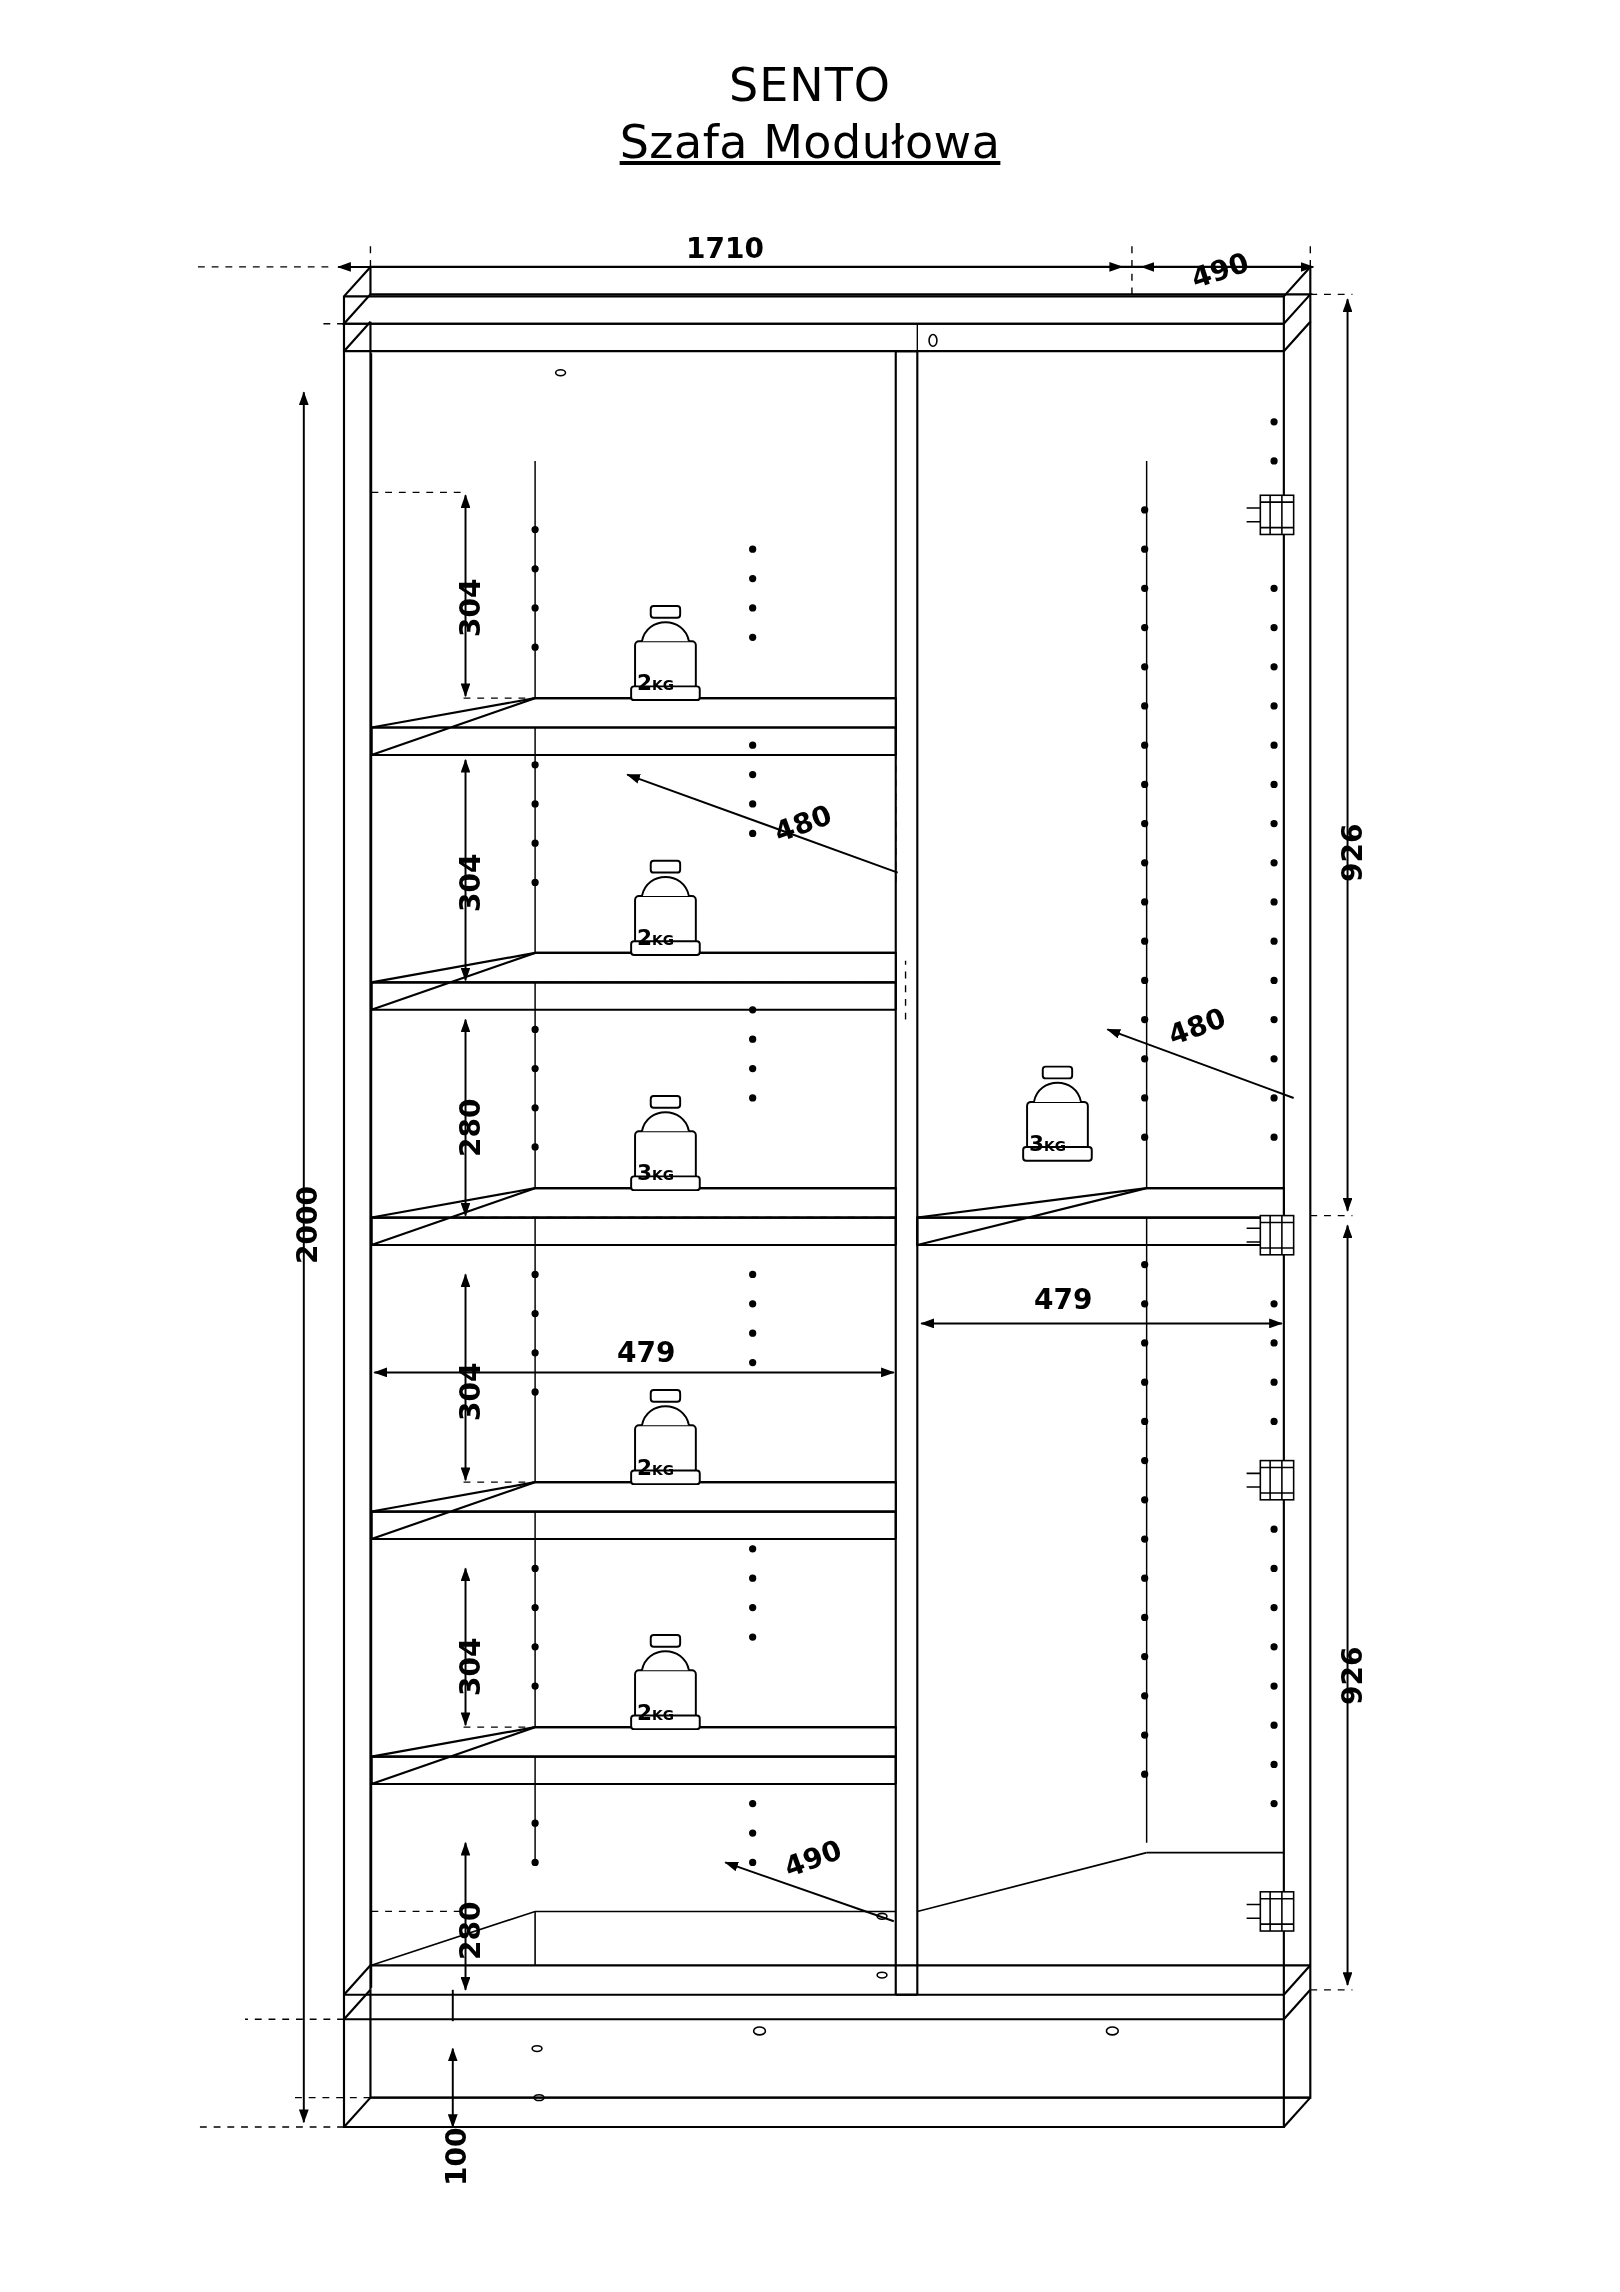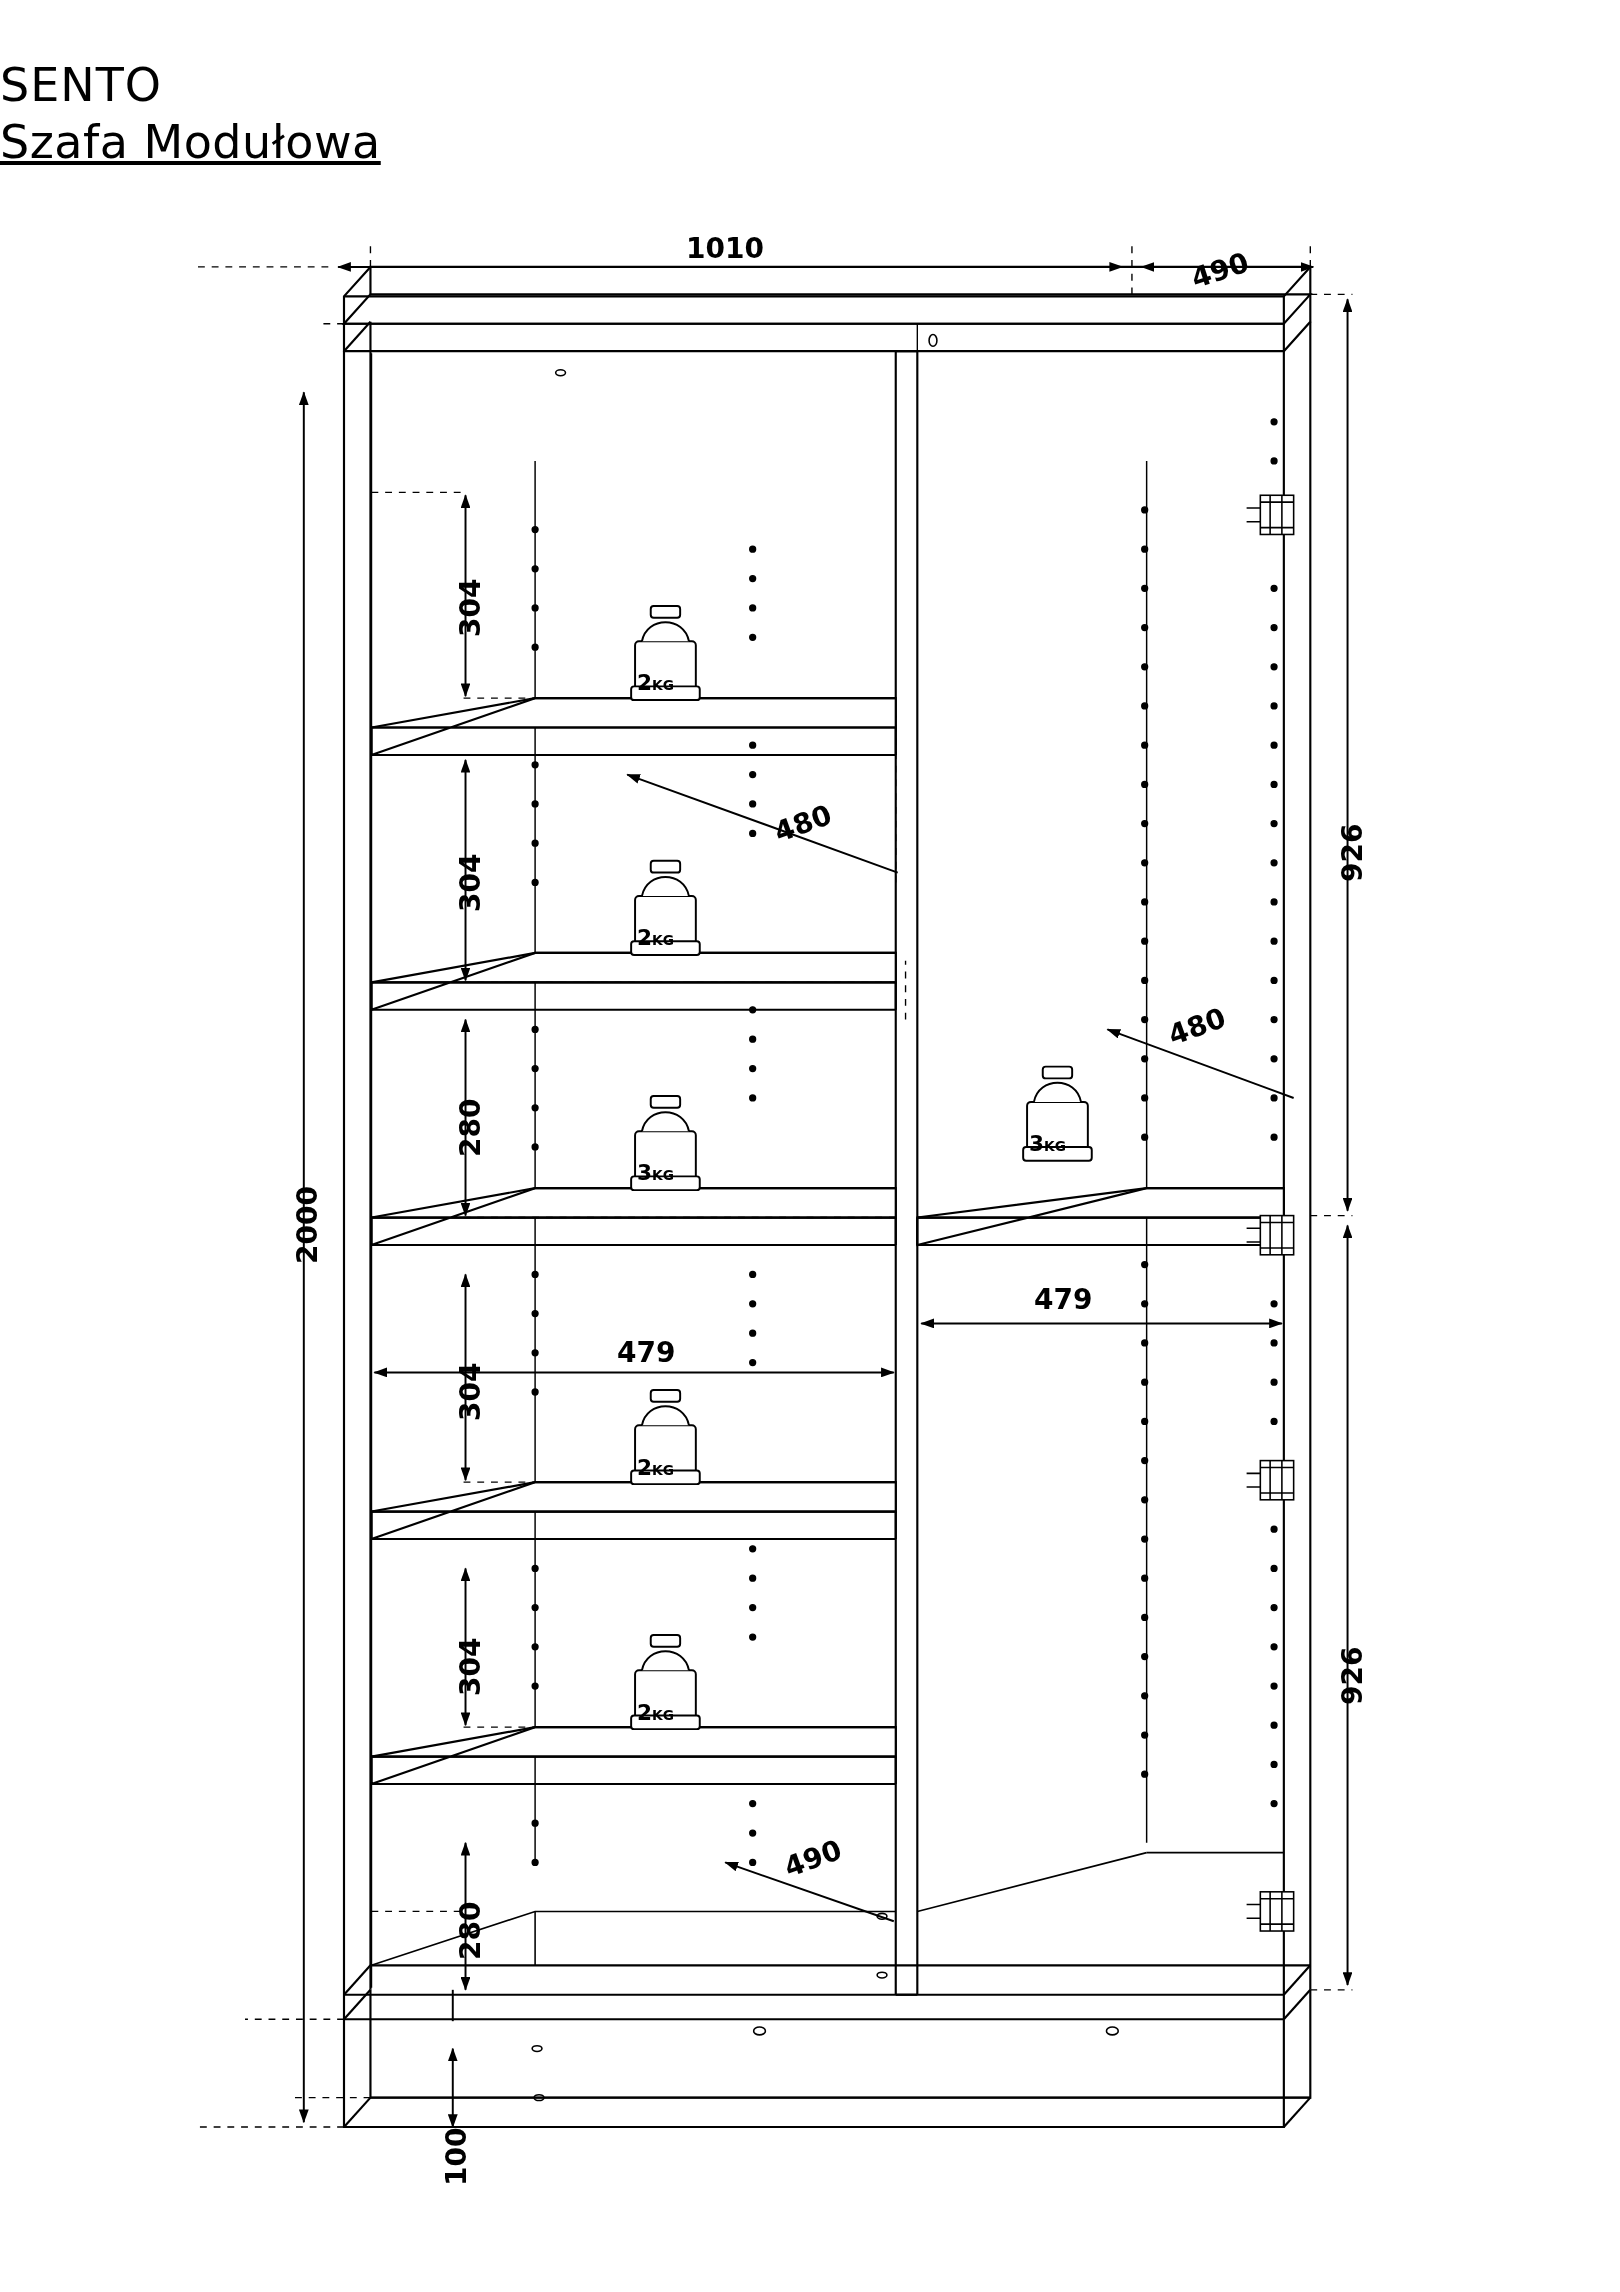--- a/index.html
+++ b/index.html
@@ -16,20 +16,21 @@
     height: 2293px;
     background: #ffffff;
     overflow: hidden;
   }
   
   .title-block {
     position: absolute;
     top: 57px;
     left: 0;
     width: 1620px;
+    text-align: center;
     pointer-events: none;
   }
   .title-line1 {
     font-size: 46px;
     font-weight: 400;
     letter-spacing: 1px;
     line-height: 57px;
     color: #000;
   }
   .title-line2 {
@@ -449,21 +450,21 @@
         <g>
           <rect x="648" y="1704" width="62" height="54" rx="4" fill="#ffffff"></rect>
           <path d="M655,1704 C660,1678 698,1678 703,1704" fill="#ffffff"></path>
           <rect x="664" y="1668" width="30" height="12" rx="3" fill="#ffffff"></rect>
           <rect x="644" y="1750" width="70" height="14" rx="3" fill="#ffffff"></rect>
         </g>
       </g>
     </g>
   </svg>
 
-  <div class="dim" style="left:686px; top:235px;">1010</div>
+  <div class="dim" style="left:686px; top:235px;">1710</div>
   <div class="dim" style="left:1191px; top:257px; transform:rotate(-18deg);">490</div>
 
   <div class="dim vert" style="left:294px; top:1264px;">2000</div>
 
   <div class="dim vert" style="left:443px; top:2186px;">100</div>
 
   <div class="dim vert" style="left:1339px; top:882px;">926</div>
   <div class="dim vert" style="left:1339px; top:1705px;">926</div>
 
   <div class="dim vert" style="left:457px; top:637px;">304</div>

